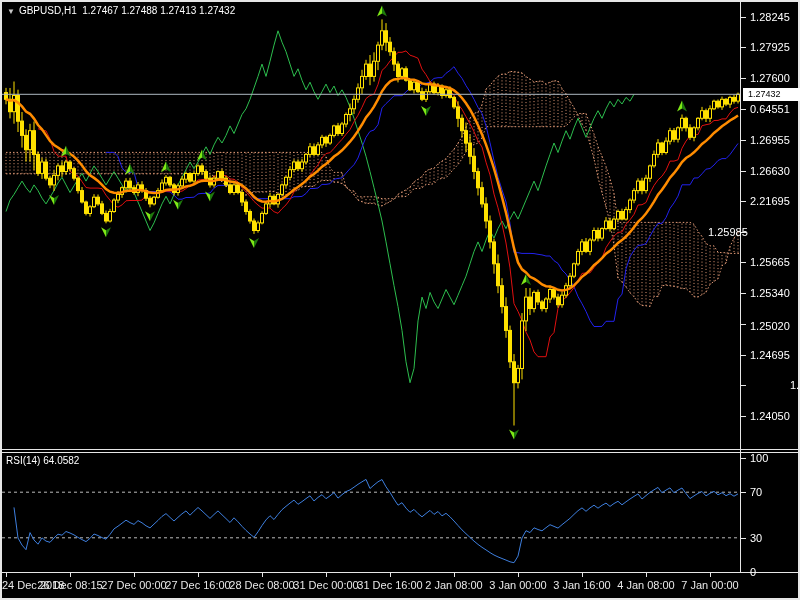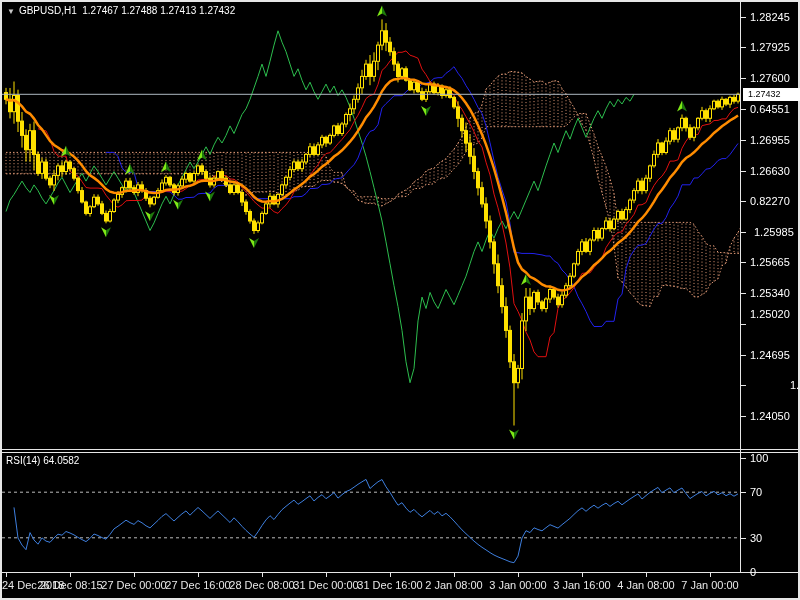--- a/index.html
+++ b/index.html
@@ -666,29 +666,29 @@
     <div class="lbl" style="left:750px;top:42px">1.27925</div>
     <div class="ptick" style="top:78px"></div>
     <div class="lbl" style="left:750px;top:73px">1.27600</div>
     <div class="ptick" style="top:109px"></div>
     <div class="lbl" style="left:750px;top:104px">0.64551</div>
     <div class="ptick" style="top:140px"></div>
     <div class="lbl" style="left:750px;top:135px">1.26955</div>
     <div class="ptick" style="top:171px"></div>
     <div class="lbl" style="left:750px;top:166px">1.26630</div>
     <div class="ptick" style="top:201px"></div>
-    <div class="lbl" style="left:750px;top:196px">0.82270</div>
+    <div class="lbl" style="left:750px;top:196px">2.21695</div>
     <div class="ptick" style="top:232px"></div>
-    <div class="lbl" style="left:754px;top:227px">1.25985</div>
+    <div class="lbl" style="left:708px;top:227px">1.25985</div>
     <div class="ptick" style="top:262px"></div>
     <div class="lbl" style="left:750px;top:257px">1.25665</div>
     <div class="ptick" style="top:293px"></div>
     <div class="lbl" style="left:750px;top:288px">1.25340</div>
     <div class="ptick" style="top:324px"></div>
-    <div class="lbl" style="left:750px;top:309px">1.25020</div>
+    <div class="lbl" style="left:750px;top:321px">1.25020</div>
     <div class="ptick" style="top:355px"></div>
     <div class="lbl" style="left:750px;top:350px">1.24695</div>
     <div class="ptick" style="top:385px"></div>
     <div class="lbl" style="left:790px;top:380px">1.24375</div>
     <div class="ptick" style="top:416px"></div>
     <div class="lbl" style="left:750px;top:411px">1.24050</div>
   </div>
 <div id="rsi-axis">
     <div class="ptick" style="top:458px"></div>
     <div class="lbl" style="left:750px;top:453px">100</div>

